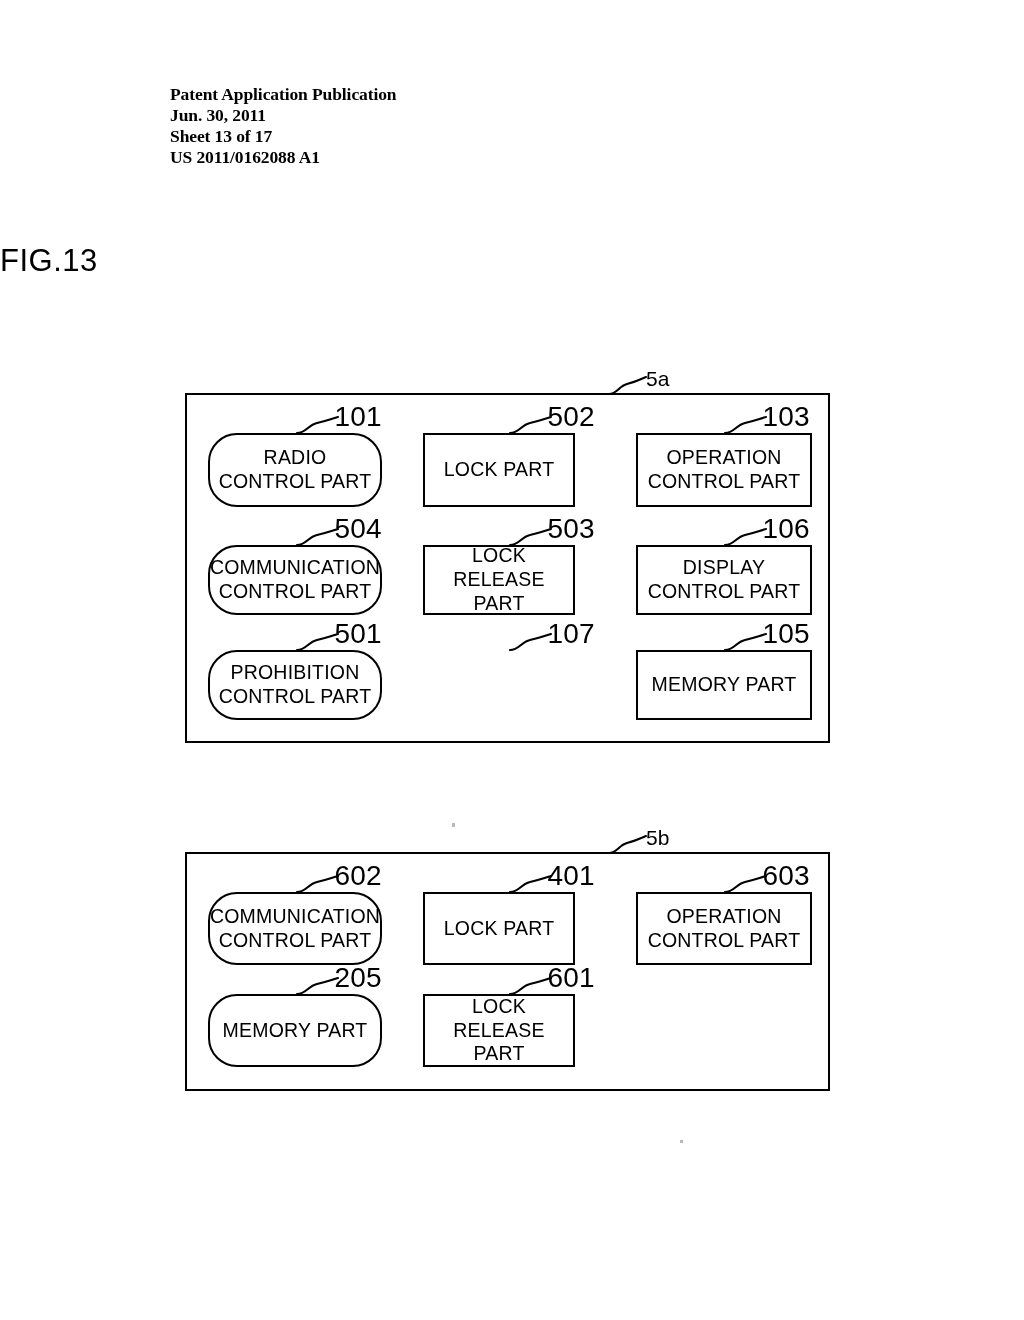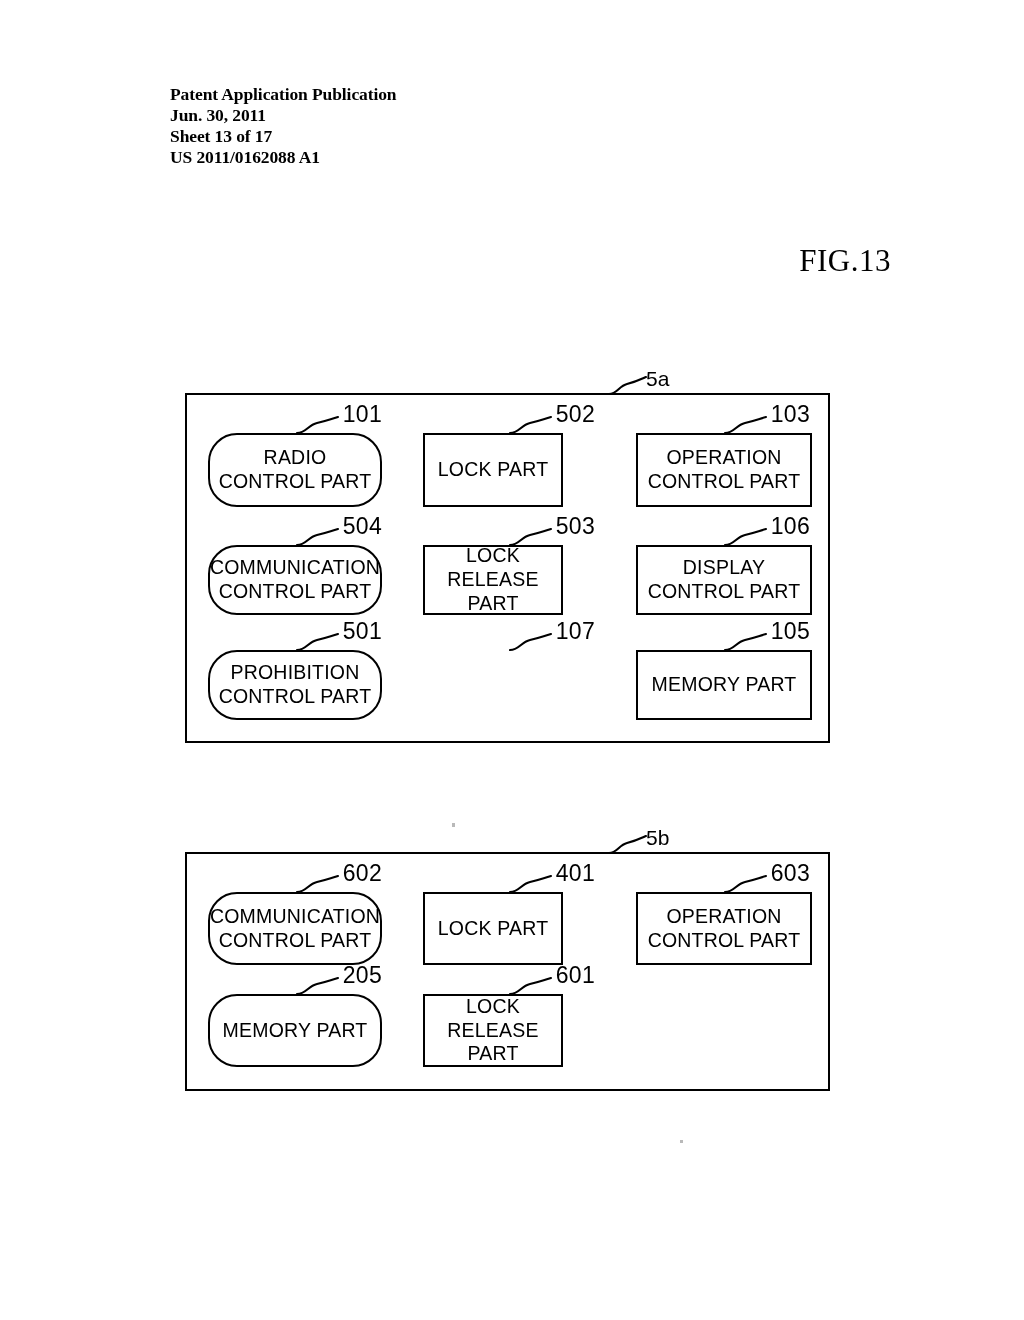--- a/index.html
+++ b/index.html
@@ -37,24 +37,24 @@
   .hdr-date  { margin-left: 42px; }
   .hdr-sheet { margin-left: 12px; }
   .hdr-num   { margin-left: 40px; font-family: Liberation Serif, serif; }
 
   
   .fig-title {
     position: absolute;
     top: 243px;
     left: 0;
     width: 891px;
-    text-align: right;
+    text-align: left;
     font-size: 31px;
     letter-spacing: 0.5px;
-    font-family: Liberation Serif, serif;
+    font-family: Liberation Sans, sans-serif;
   }
 
   
   .diagram {
     position: absolute;
     border: 2px solid #000;
     box-sizing: border-box;
     background: #fff;
   }
   #diagram-5a {
@@ -114,34 +114,34 @@
   .ref {
     position: absolute;
     width: 90px;
     height: 34px;
     pointer-events: none;
   }
   .ref .num {
     position: absolute;
     right: 0;
     top: -4px;
-    font-size: 23px;
+    font-size: 28px;
     line-height: 1;
     letter-spacing: 0.3px;
     font-family: "Liberation Sans", sans-serif;
   }
   .ref svg {
     position: absolute;
     right: 40px;
     top: 8px;
   }
 
   
   .col-1 { left: 21px;  width: 174px; border-radius: 29px; }
-  .col-2 { left: 236px; width: 140px; }
+  .col-2 { left: 236px; width: 152px; }
   .col-3 { left: 449px; width: 176px; }
 
   
   .row-a1 { top: 38px;  height: 74px; }
   .row-a2 { top: 150px; height: 70px; }
   .row-a3 { top: 255px; height: 70px; }
 
   
   .row-b1 { top: 38px;  height: 73px; }
   .row-b2 { top: 140px; height: 73px; }

